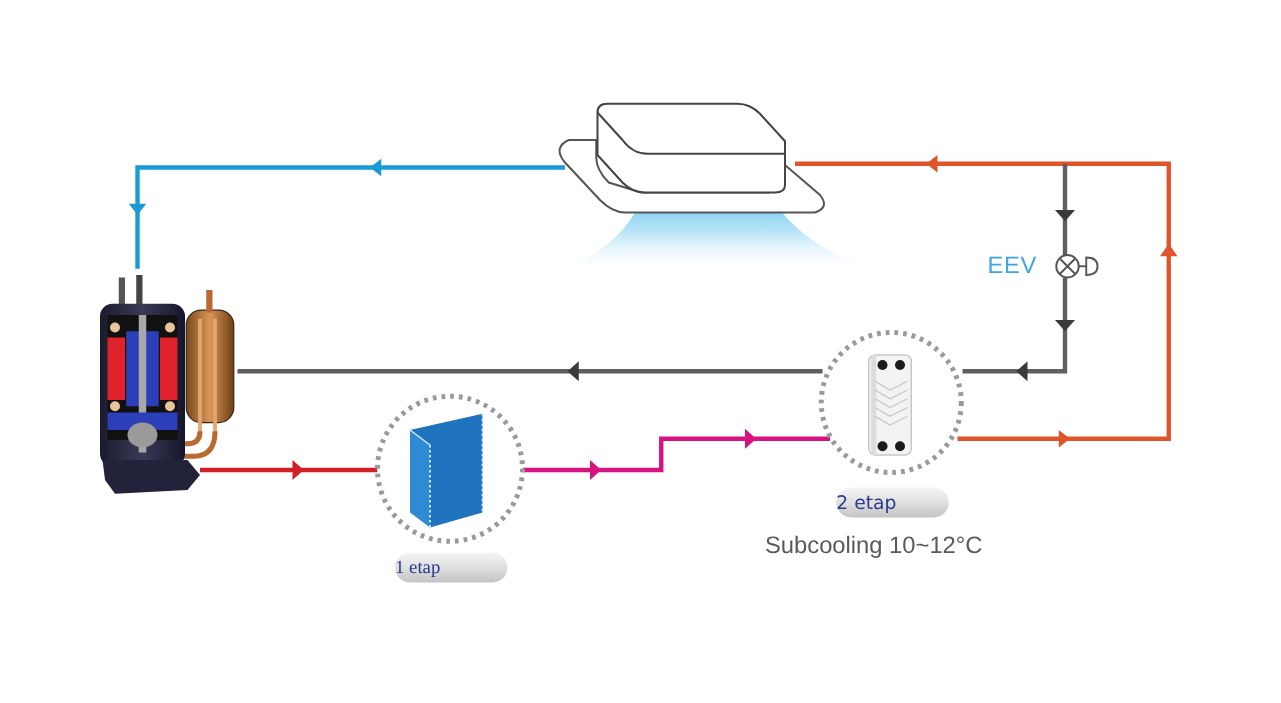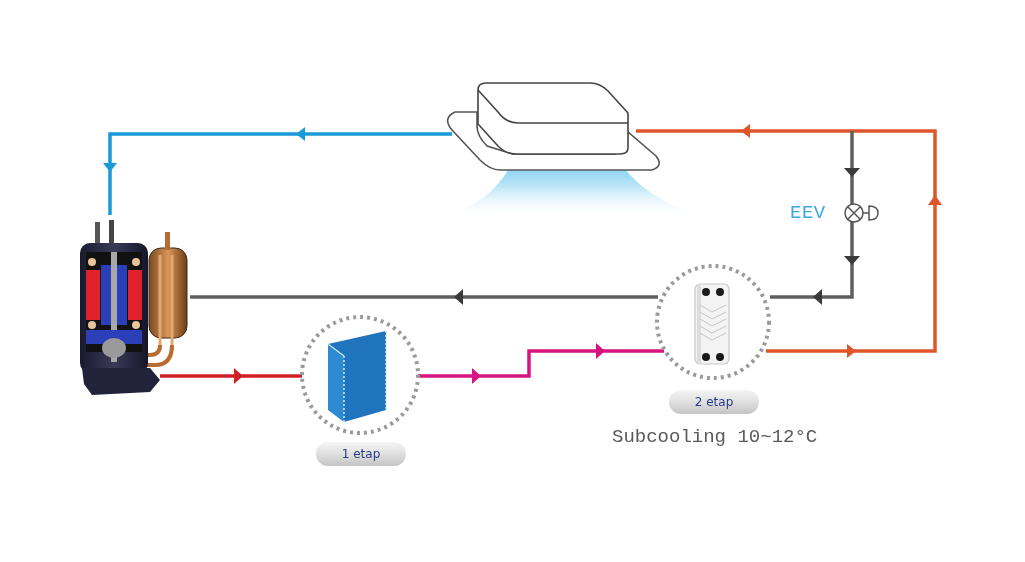--- a/index.html
+++ b/index.html
@@ -1,25 +1,25 @@
 <!DOCTYPE html>
 <html><head>
   <meta charset="utf-8">
   <style>
     html, body { margin: 0; padding: 0; background: #ffffff; }
     #stage { position: relative; width: 1025px; height: 562px; overflow: hidden; background: #ffffff; font-family: "DejaVu Sans", sans-serif; }
     svg#diagram { position: absolute; left: 0; top: 0; width: 1025px; height: 562px; }
-    .lbl { position: absolute; white-space: nowrap; color: #5a5a5a; font-family: Liberation Mono, monospace; }
+    .lbl { position: absolute; white-space: nowrap; color: #5a5a5a; font-family: Liberation Sans, sans-serif; }
     .eev { left: 790px; top: 202px; font-size: 19px; color: #3ca8e0; letter-spacing: 0.5px; }
     .sub1 { left: 266px; top: 477px; font-size: 19px; }
     .sub2 { left: 612px; top: 426px; font-size: 19px; }
     .pill { position: absolute; width: 90px; height: 24px; border-radius: 12px;
             background: linear-gradient(#f4f4f4 0%, #e2e2e2 45%, #c4c4c4 100%);
-            text-align: center; line-height: 24px; font-size: 12px; color: #2a3a8c; }
-    .pill1 { left: 316px; top: 442px; }
+            text-align: left; line-height: 24px; font-size: 15px; color: #2a3a8c; }
+    .pill1 { left: 316px; top: 442px; font-family: Liberation Serif, serif; }
     .pill2 { left: 669px; top: 390px; }
   </style>
 </head>
 <body>
 
 <div id="stage">
   <svg id="diagram" viewBox="0 0 1025 562" xmlns="http://www.w3.org/2000/svg">
     <defs>
       <linearGradient id="airflow" x1="0" y1="0" x2="0" y2="1">
         <stop offset="0" stop-color="#5cc4ef" stop-opacity="1"></stop>

